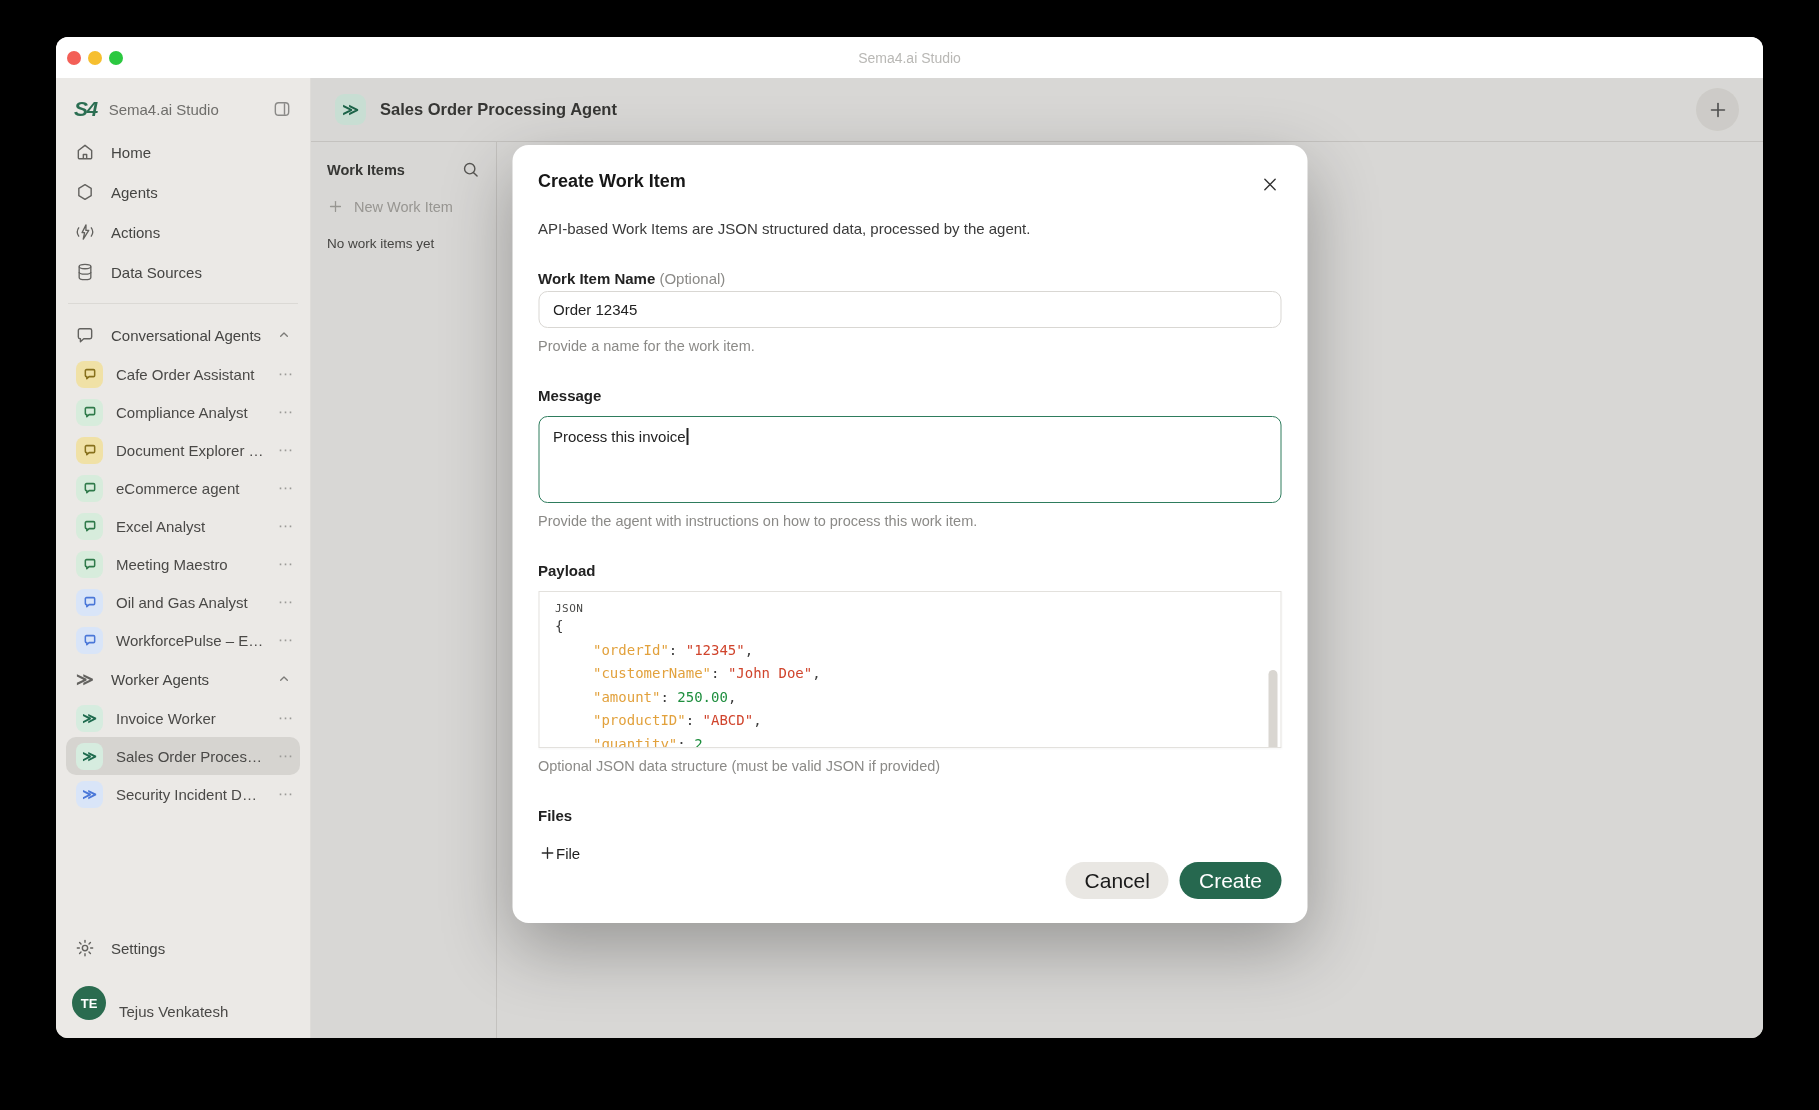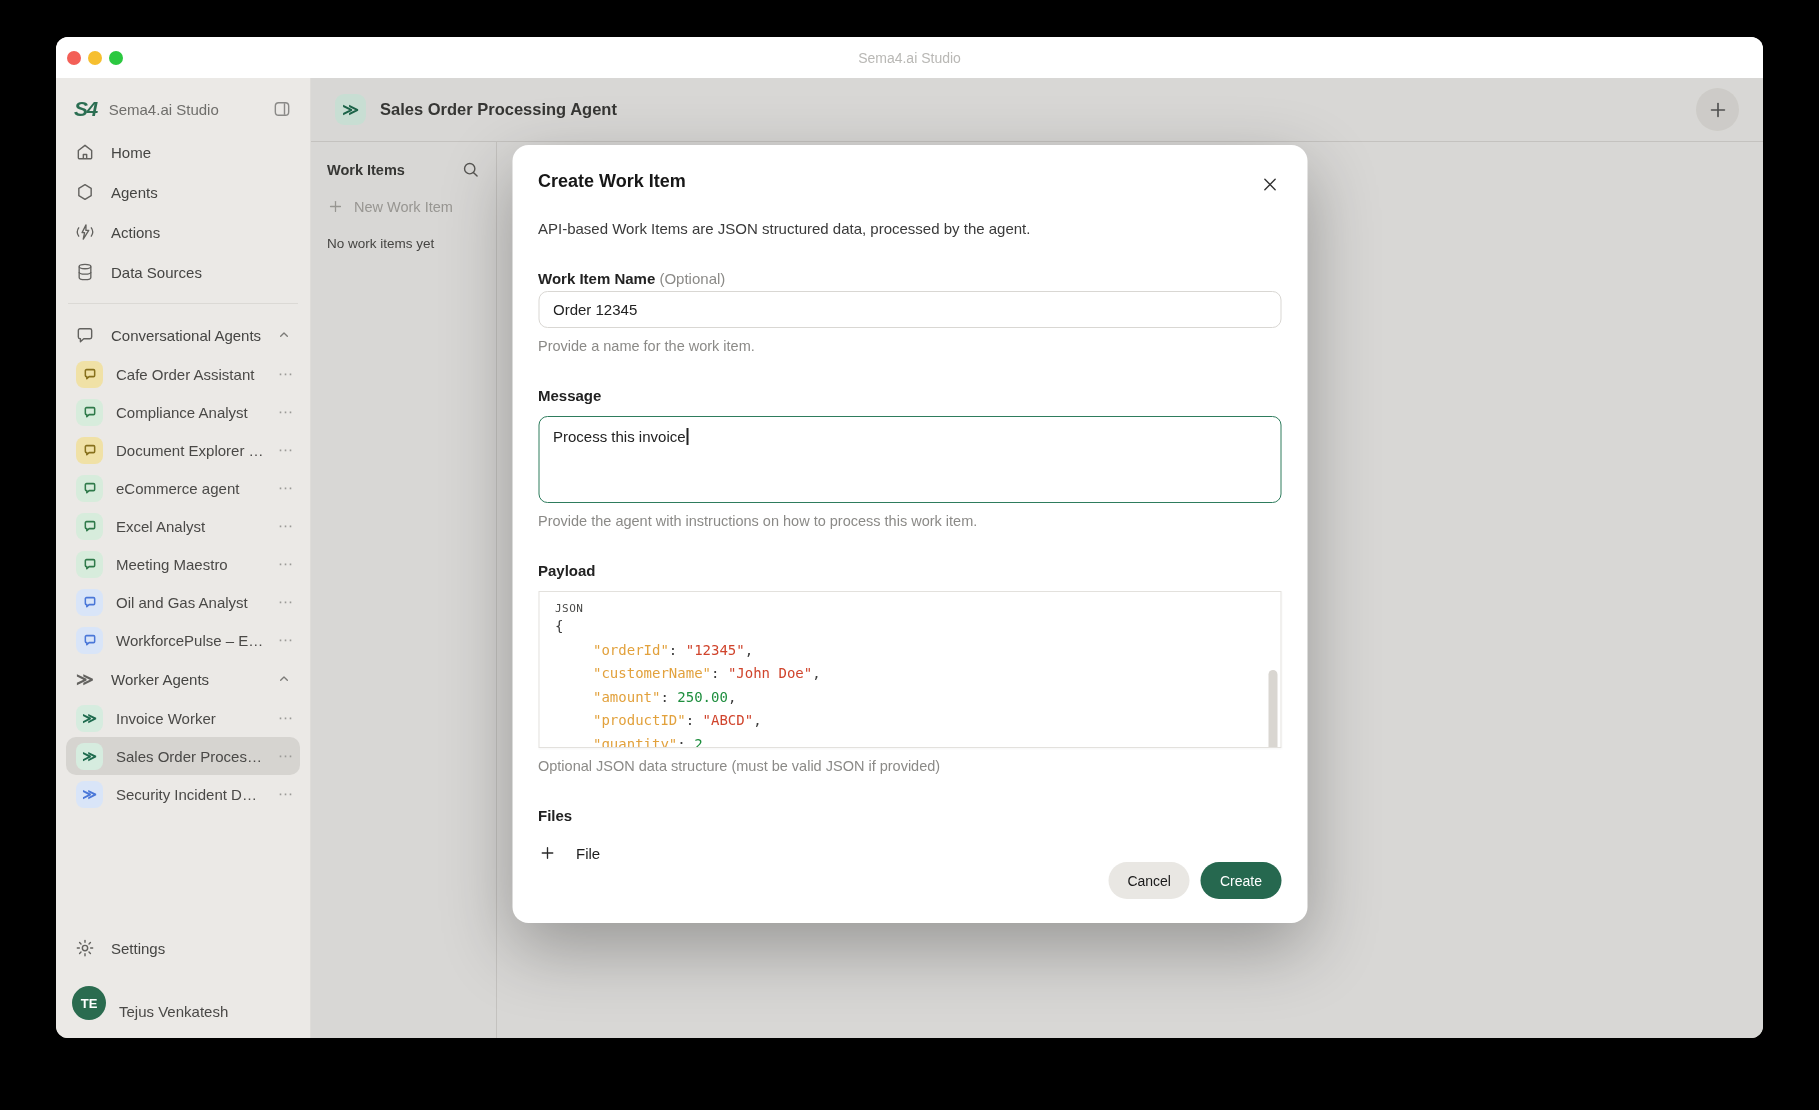--- a/index.html
+++ b/index.html
@@ -82,24 +82,24 @@
     box-shadow:0 1px 2px rgba(0,0,0,.04);}
   .code-lang{font-size:11px;color:#4a4a48;letter-spacing:.5px;}
   .codeline{font-size:14px;line-height:23.5px;color:#3c3c3c;white-space:pre;}
   .codeline.indent{padding-left:38px;}
   .jkey{color:#e2a13c;}
   .jkey::after{content:": ";color:#3c3c3c;}
   .jstr{color:#d0442c;}
   .jnum{color:#1e8e3e;}
   .jcomma::after{content:",";color:#3c3c3c;}
   .code-scroll{position:absolute;right:3px;top:78px;width:9px;height:103px;background:#d9d6d1;border-radius:6px;}
-  .file-btn{display:flex;align-items:center;gap:20px;margin-top:20px;border:none;background:none;
+  .file-btn{display:flex;align-items:center;gap:0;margin-top:20px;border:none;background:none;
     padding:0;font-size:15px;color:#1d1d1d;font-family:"Liberation Sans",sans-serif;}
   .btn-row{margin-top:auto;display:flex;justify-content:flex-end;gap:11px;}
-  .btn{height:37px;padding:0 19px;border-radius:19px;border:none;font-size:14px;
+  .btn{height:37px;padding:0 19px;border-radius:19px;border:none;font-size:21px;
     font-family:"Liberation Sans",sans-serif;display:flex;align-items:center;}
   .btn.cancel{background:#e9e7e3;color:#1a1a1a;}
   .btn.create{background:#26684f;color:#fff;}
   svg{display:block;}
 </style>
 </head>
 <body>
 
 <div class="screen">
   <div class="window">

